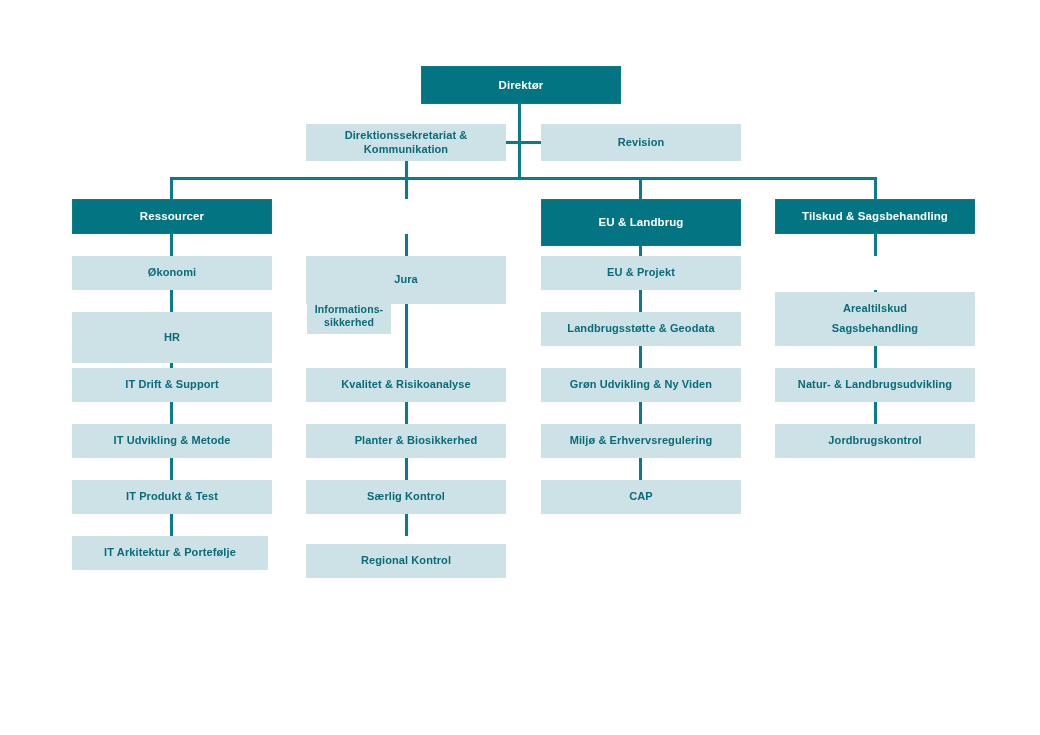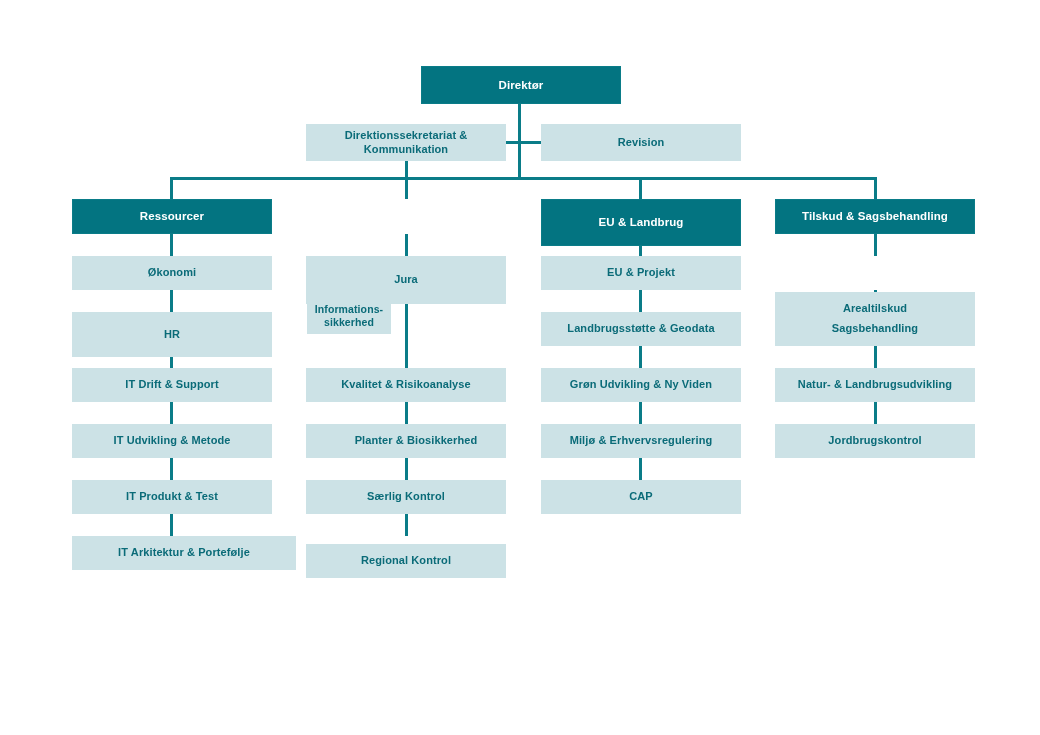--- a/index.html
+++ b/index.html
@@ -119,33 +119,33 @@
   <div class="node level-staff" style="left:541px; top:124px; width:200px; height:37px;">
     <span class="node-label">Revision</span>
   </div>
 
   <div class="node level-dept" style="left:72px; top:199px; width:200px; height:35px;">
     <span class="node-label">Ressourcer</span>
   </div>
   <div class="node level-unit" style="left:72px; top:256px; width:200px; height:34px;">
     <span class="node-label">Økonomi</span>
   </div>
-  <div class="node level-unit" style="left:72px; top:312px; width:200px; height:45px;">
+  <div class="node level-unit" style="left:72px; top:312px; width:200px; height:51px;">
     <span class="node-label">HR</span>
   </div>
   <div class="node level-unit" style="left:72px; top:368px; width:200px; height:34px;">
     <span class="node-label">IT Drift &amp; Support</span>
   </div>
   <div class="node level-unit" style="left:72px; top:480px; width:200px; height:34px;">
     <span class="node-label">IT Produkt &amp; Test</span>
   </div>
   <div class="node level-unit" style="left:72px; top:424px; width:200px; height:34px;">
     <span class="node-label">IT Udvikling &amp; Metode</span>
   </div>
-  <div class="node level-unit" style="left:72px; top:536px; width:224px; height:34px;">
+  <div class="node level-unit" style="left:72px; top:536px; width:196px; height:34px;">
     <span class="node-label">IT Arkitektur &amp; Portefølje</span>
   </div>
 
   <div class="node level-unit" style="left:306px; top:256px; width:200px; height:48px;">
     <span class="node-label">Jura</span>
   </div>
   <div class="node level-subunit" style="left:307px; top:297px; width:84px; height:37px;">
     <span class="node-label">Informations-
 sikkerhed</span>
   </div>

